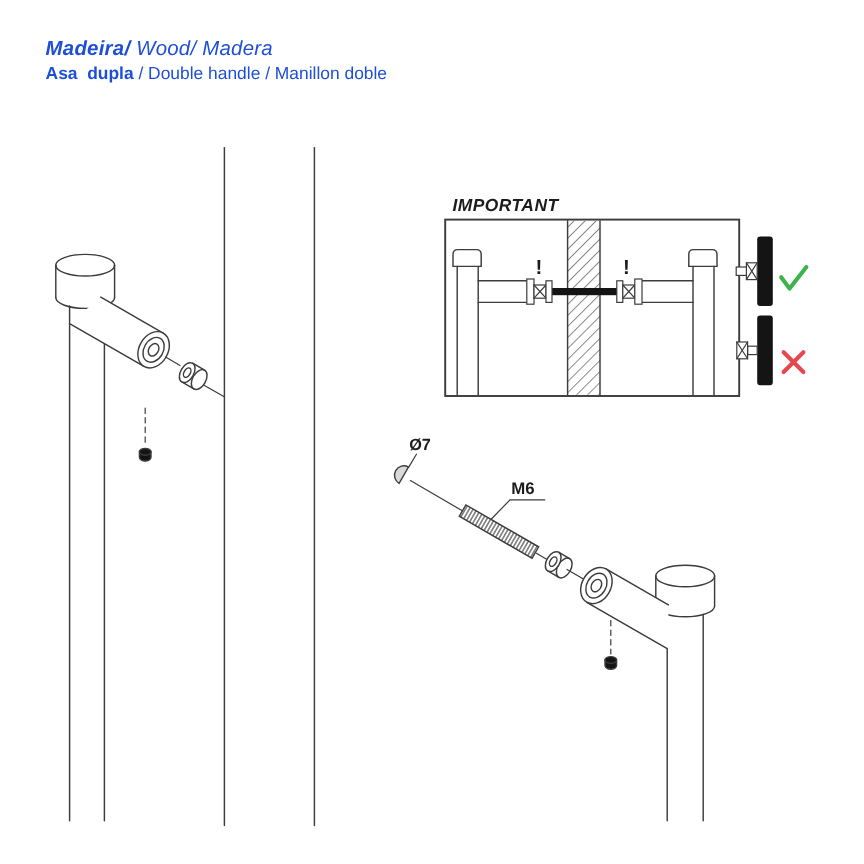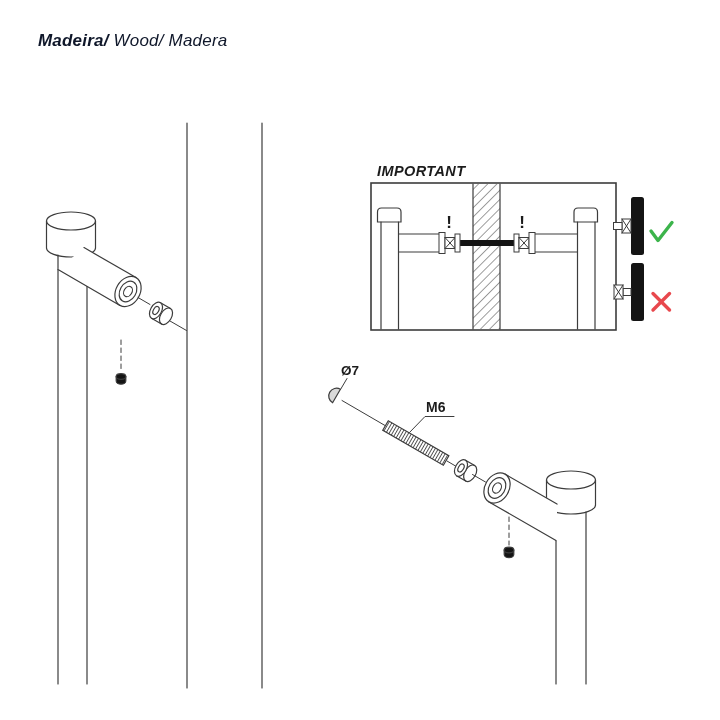--- a/index.html
+++ b/index.html
@@ -1,39 +1,40 @@
 <!DOCTYPE html>
 <html><head>
 <meta charset="utf-8">
 <style>
   * { margin:0; padding:0; box-sizing:border-box; }
   html,body { background:#ffffff; }
   body { width:720px; height:720px; font-family:"Liberation Sans", sans-serif; }
   .page { position:relative; width:720px; height:720px; background:#ffffff; overflow:hidden; }
-  .hdr { position:absolute; left:38px; top:31px; color:#0f172a; }
+  .hdr { position:absolute; left:38px; top:31px; color:#1d4ed8; }
   .hdr-line1 { font-size:17px; font-style:italic; letter-spacing:.2px; }
   .t1a { font-weight:800; white-space:pre; }
   .t1b { font-weight:500; white-space:pre; }
   .hdr-line2 { font-size:14.5px; margin-top:3px; }
   .t2a { font-weight:700; white-space:pre; }
   .t2b { font-weight:400; white-space:pre; }
   svg { position:absolute; left:0; top:0; }
   svg text { font-family:"Liberation Sans", sans-serif; }
   .t-imp  { font-size:14.5px; font-weight:700; font-style:italic; letter-spacing:.4px; }
   .t-bang { font-size:17px; font-weight:800; }
   .t-dia  { font-size:13.5px; font-weight:600; }
   .t-m6   { font-size:14px;  font-weight:700; }
 </style>
 </head>
 <body>
 
 <div class="page">
 
   <header class="hdr">
     <div class="hdr-line1"><span class="t1a">Madeira/</span><span class="t1b"> Wood/ Madera</span></div>
+    <div class="hdr-line2"><span class="t2a">Asa  dupla</span><span class="t2b"> / Double handle / Manillon doble</span></div>
   </header>
 
   <svg width="720" height="720" viewBox="0 0 720 720">
     <defs>
       <pattern id="hatchPat" width="6.5" height="6.5" patternUnits="userSpaceOnUse" patternTransform="rotate(45)">
         <line x1="0" y1="0" x2="0" y2="6.5" stroke="#3c3c3c" stroke-width="1"></line>
       </pattern>
       <pattern id="threadPat" width="2.8" height="12" patternUnits="userSpaceOnUse">
         <line x1="1.4" y1="0" x2="1.4" y2="12" stroke="#3c3c3c" stroke-width="0.9"></line>
       </pattern>

